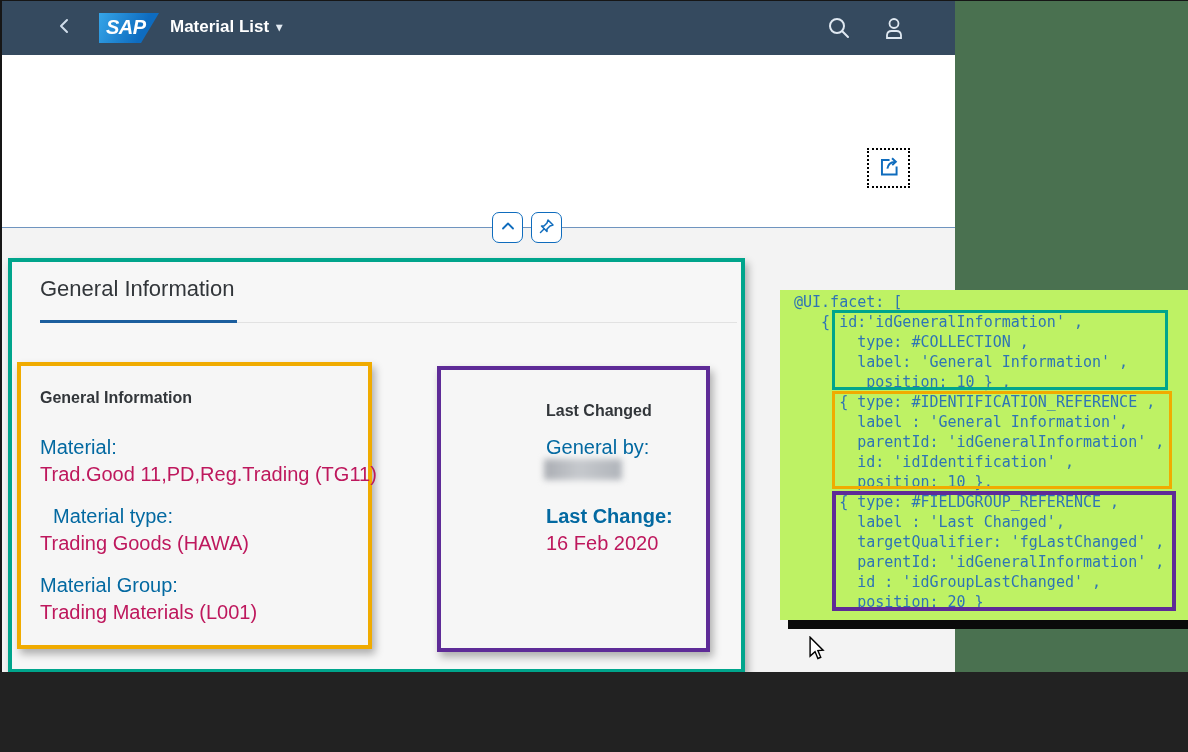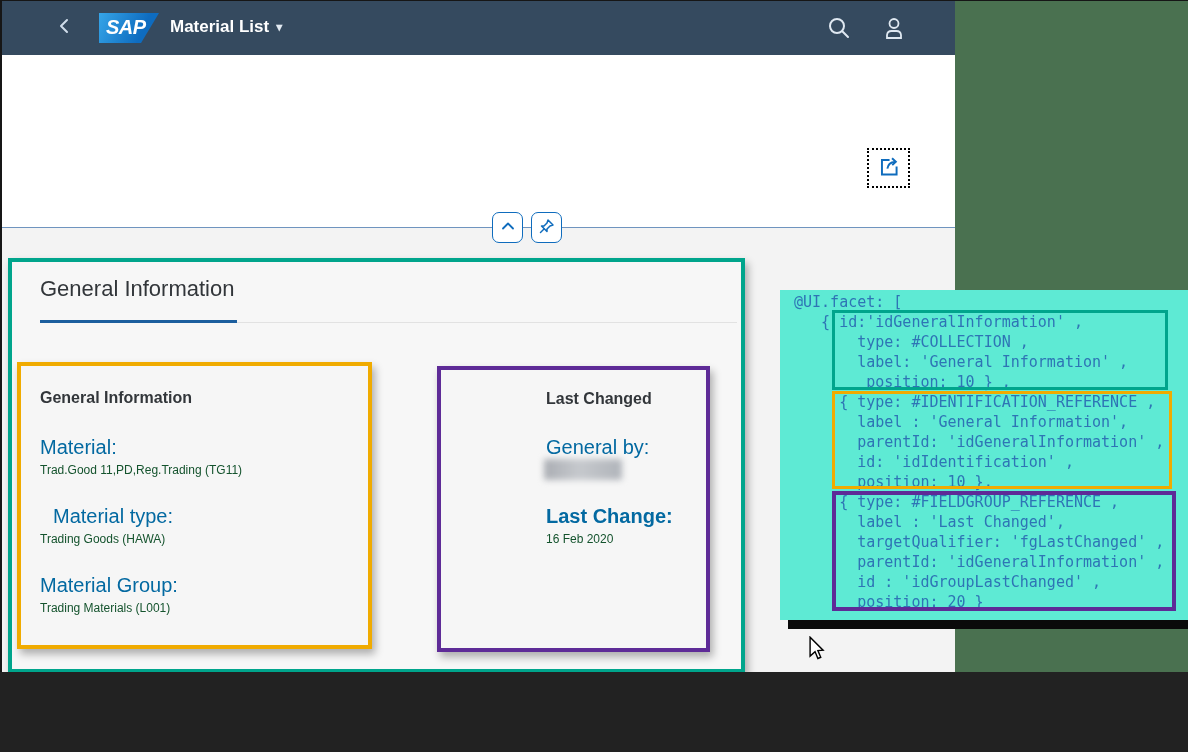--- a/index.html
+++ b/index.html
@@ -43,26 +43,26 @@
             box-shadow:3px 5px 8px rgba(0,0,0,0.30);z-index:4;}
   .purple-box{left:437px;top:366px;width:273px;height:286px;border:4px solid #5e2b97;background:#f6f6f6;
             box-shadow:3px 5px 8px rgba(0,0,0,0.30);z-index:4;}
 
   .section-title{position:absolute;left:28px;top:14px;font-size:22px;color:#32363a;white-space:nowrap;}
   .tab-underline{position:absolute;left:28px;top:58px;width:197px;height:3px;background:#1c5e9e;}
   .tab-rest-line{position:absolute;left:225px;top:60px;width:500px;height:1px;background:#e2e2e2;}
 
   .grp-heading{position:absolute;font-size:16px;font-weight:bold;color:#32363a;white-space:nowrap;}
   .f-label{position:absolute;font-size:20px;color:#0369a1;white-space:nowrap;}
-  .f-value{position:absolute;font-size:12px;color:#14532d;white-space:nowrap;}
+  .f-value{position:absolute;font-size:20px;color:#be185d;white-space:nowrap;}
   .redacted{position:absolute;left:103px;top:89px;width:78px;height:21px;border-radius:2px;
             background:linear-gradient(90deg,#aaadb3,#c6c9cd 45%,#b0b4ba);filter:blur(3px);}
 
   
-  .code-panel{position:absolute;left:780px;top:290px;width:408px;height:330px;background:#5eead4;z-index:2;
+  .code-panel{position:absolute;left:780px;top:290px;width:408px;height:330px;background:#bef264;z-index:2;
               box-shadow:8px 9px 0 #0a0a0a;}
   .code-lines{position:absolute;left:14px;top:2px;}
   .code-line{height:20px;line-height:20px;font-family:"DejaVu Sans Mono","Liberation Mono",monospace;
              font-size:15px;color:#2e74b5;white-space:pre;}
   .cbox{position:absolute;box-sizing:border-box;background:transparent;z-index:3;}
   .c-teal{left:832px;top:310px;width:336px;height:80px;border:3px solid #00a58c;}
   .c-orange{left:832px;top:391px;width:340px;height:98px;border:3px solid #f0ab00;}
   .c-purple{left:832px;top:491px;width:344px;height:120px;border:4px solid #5e2b97;}
 
   .cursor{position:absolute;left:806px;top:636px;z-index:30;}
@@ -148,21 +148,21 @@
       <div class="f-value" style="left:19px;top:97px;">Trad.Good 11,PD,Reg.Trading (TG11)</div>
       <div class="f-label" style="left:19px;top:139px;margin-left:13px;">Material type:</div>
       <div class="f-value" style="left:19px;top:166px;">Trading Goods (HAWA)</div>
       <div class="f-label" style="left:19px;top:208px;">Material Group:</div>
       <div class="f-value" style="left:19px;top:235px;">Trading Materials (L001)</div>
     </div>
   </div>
 
   <div class="abox purple-box">
     <div>
-      <div class="grp-heading" style="left:105px;top:20px;">Last Changed</div>
+      <div class="grp-heading" style="left:105px;top:32px;">Last Changed</div>
       <div class="f-label" style="left:105px;top:66px;">General by:</div>
       <div class="redacted"></div>
       <div class="f-label" style="left:105px;top:135px;font-weight:bold;">Last Change:</div>
       <div class="f-value" style="left:105px;top:162px;">16 Feb 2020</div>
     </div>
   </div>
 
   <div class="code-panel">
     <div class="code-lines">
       <div class="code-line">@UI.facet: [</div>

